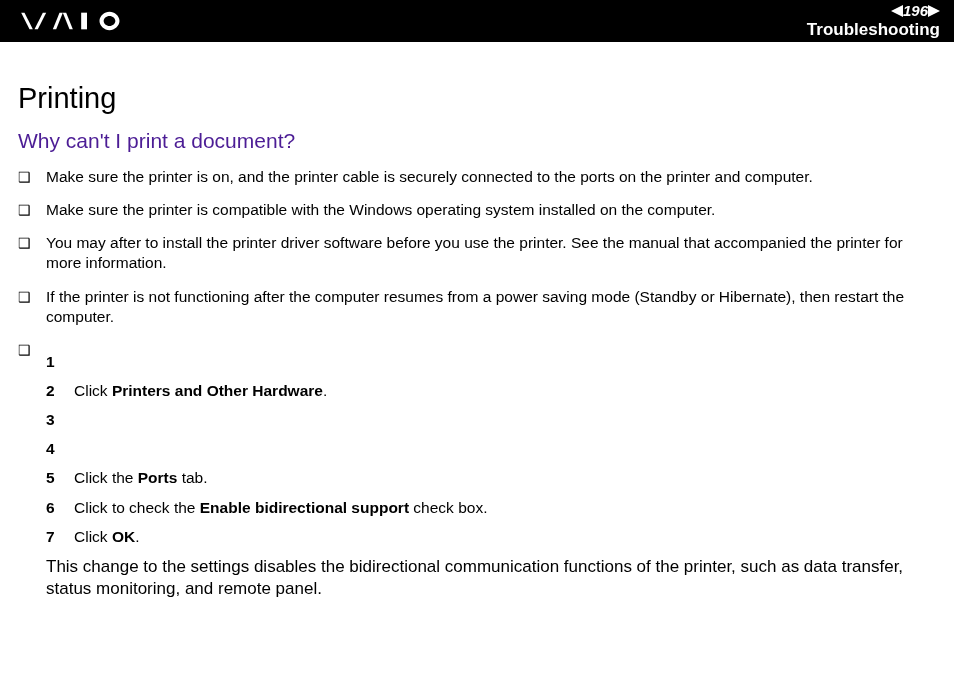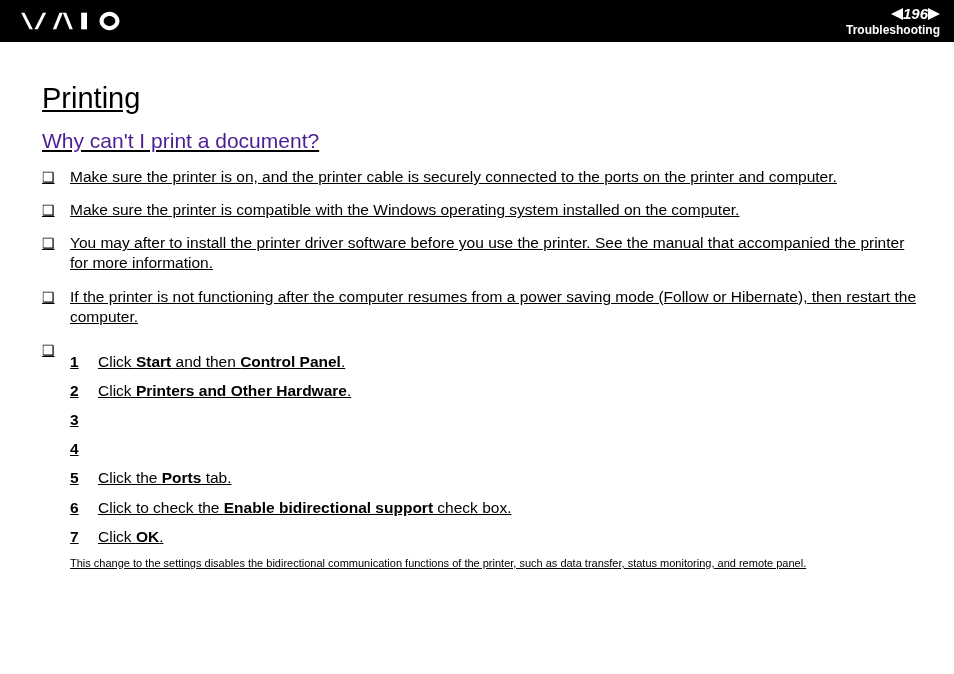--- a/index.html
+++ b/index.html
@@ -42,26 +42,25 @@
   }
   .arrow-left, .arrow-right {
     width: 0; height: 0;
     border-top: 6px solid transparent;
     border-bottom: 6px solid transparent;
     cursor: pointer;
   }
   .arrow-left { border-right: 12px solid #fff; }
   .arrow-right { border-left: 12px solid #fff; }
   .section-label {
-    font-size: 12px;
+    font-size: 17px;
     font-weight: bold;
   }
   .content {
-    padding: 40px 34px 0 42px;
-    text-decoration: underline;
+    padding: 40px 34px 0 18px;
   }
   h1 {
     font-size: 29px;
     font-weight: normal;
     color: #000;
     margin-bottom: 14px;
   }
   h2 {
     font-size: 21px;
     font-weight: normal;
@@ -95,21 +94,21 @@
     margin-bottom: 9px;
     font-size: 15.5px;
     line-height: 1.3;
   }
   .step-num {
     flex: 0 0 28px;
     font-weight: bold;
   }
   .step-text b { font-weight: bold; }
   .closing {
-    font-size: 11px;
+    font-size: 17px;
     line-height: 1.3;
     margin-top: 4px;
   }
 </style>
 </head>
 <body>
 
 <div class="header-bar">
   <div class="logo">
     <svg viewBox="0 0 122 24" width="104" fill="#fff">
@@ -144,29 +143,28 @@
     <li>
       <span class="bullet-marker">❑</span>
       <span class="bullet-text">Make sure the printer is compatible with the Windows operating system installed on the computer.</span>
     </li>
     <li>
       <span class="bullet-marker">❑</span>
       <span class="bullet-text">You may after to install the printer driver software before you use the printer. See the manual that accompanied the printer for more information.</span>
     </li>
     <li>
       <span class="bullet-marker">❑</span>
-      <span class="bullet-text">If the printer is not functioning after the computer resumes from a power saving mode (Follow or Hibernate), then restart the computer.</span>
+      <span class="bullet-text">If the printer is not functioning after the computer resumes from a power saving mode (Standby or Hibernate), then restart the computer.</span>
     </li>
     <li>
       <span class="bullet-marker">❑</span>
       <div class="bullet-text">
         <ol class="steps">
           <li>
               <span class="step-num">1</span>
-              <span class="step-text"><span>Click </span><b>Start</b><span> and then </span><b>Control Panel</b><span>.</span></span>
             </li>
           <li>
               <span class="step-num">2</span>
               <span class="step-text"><span>Click </span><b>Printers and Other Hardware</b><span>.</span></span>
             </li>
           <li>
               <span class="step-num">3</span>
             </li>
           <li>
               <span class="step-num">4</span>

